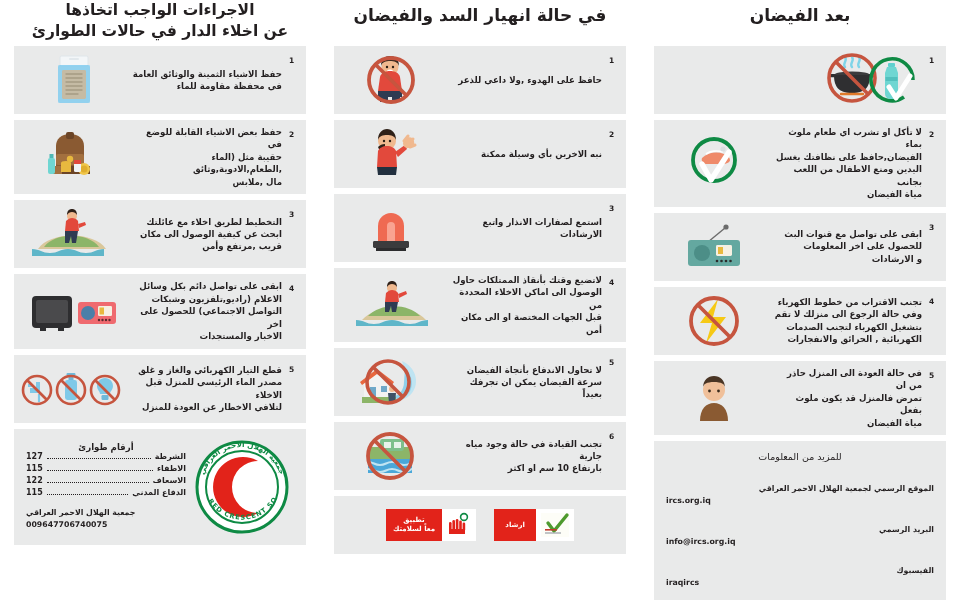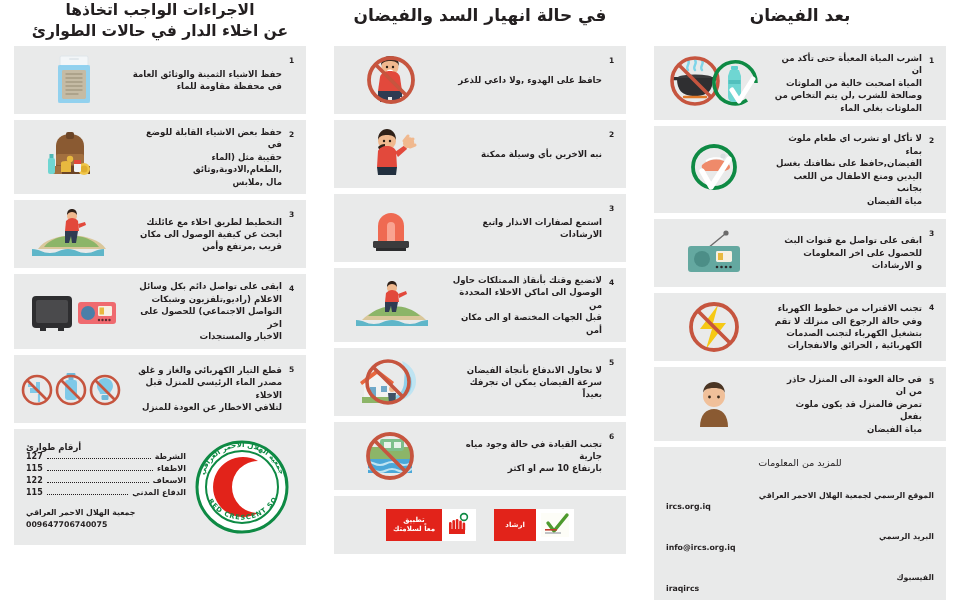--- a/index.html
+++ b/index.html
@@ -80,21 +80,21 @@
 
   
   .panel {
     background: #e9eaea;
     padding: 10px 12px;
     direction: rtl;
     margin-top: 6px;
   }
   .panel-left { display: flex; flex-direction: row; align-items: center; min-height: 108px;}
   .emerg-col { flex: 1; padding-right: 4px; }
-  .emerg-title { font-size: 8.6px; font-weight: bold; color:#231f20; text-align: left; }
+  .emerg-title { font-size: 8.6px; font-weight: bold; color:#231f20; text-align: center; }
   .emerg-row {
     display: flex; flex-direction: row; align-items: baseline;
     font-size: 8px; font-weight: bold; color:#231f20; margin-bottom: 3px;
   }
   .emerg-row .lbl { white-space: nowrap; }
   .emerg-row .dots {
     flex: 1; border-bottom: 1.4px dotted #231f20;
     margin: 0 4px 2px 4px; height: 1px;
   }
   .emerg-row .val { white-space: nowrap; font-size: 8px; direction: ltr;}
@@ -124,24 +124,20 @@
 <body>
 
 <div class="sheet">
 
   <div class="column">
     <div class="col-title">بعد الفيضان</div>
     <div class="cards">
 
       <div class="card">
         <div class="num">1</div>
-        <div class="txt">اشرب المياة المعبأة حتى تأكد من ان
-المياة اصحبت خالية من الملوثات
-وصالحة للشرب ,لن يتم التخاص من
-الملوثات بغلي الماء</div>
         <div class="art">
           <svg width="104" height="54" viewBox="0 0 104 54">
 
             <path d="M26 14c-3-4 3-6 0-10M33 14c-3-4 3-6 0-10M40 14c-3-4 3-6 0-10" stroke="#7fd4e8" stroke-width="2.4" fill="none" stroke-linecap="round"></path>
 
             <ellipse cx="33" cy="22" rx="18" ry="3.6" fill="#3b3b3d"></ellipse>
             <path d="M15 22c0 11 4 18 18 18s18-7 18-18z" fill="#2f2f31"></path>
             <rect x="10" y="21" width="7" height="3.2" rx="1.6" fill="#2f2f31"></rect>
             <rect x="49" y="21" width="7" height="3.2" rx="1.6" fill="#2f2f31"></rect>
             <path d="M22 41h22" stroke="#e07a2a" stroke-width="2.4" stroke-linecap="round"></path>

